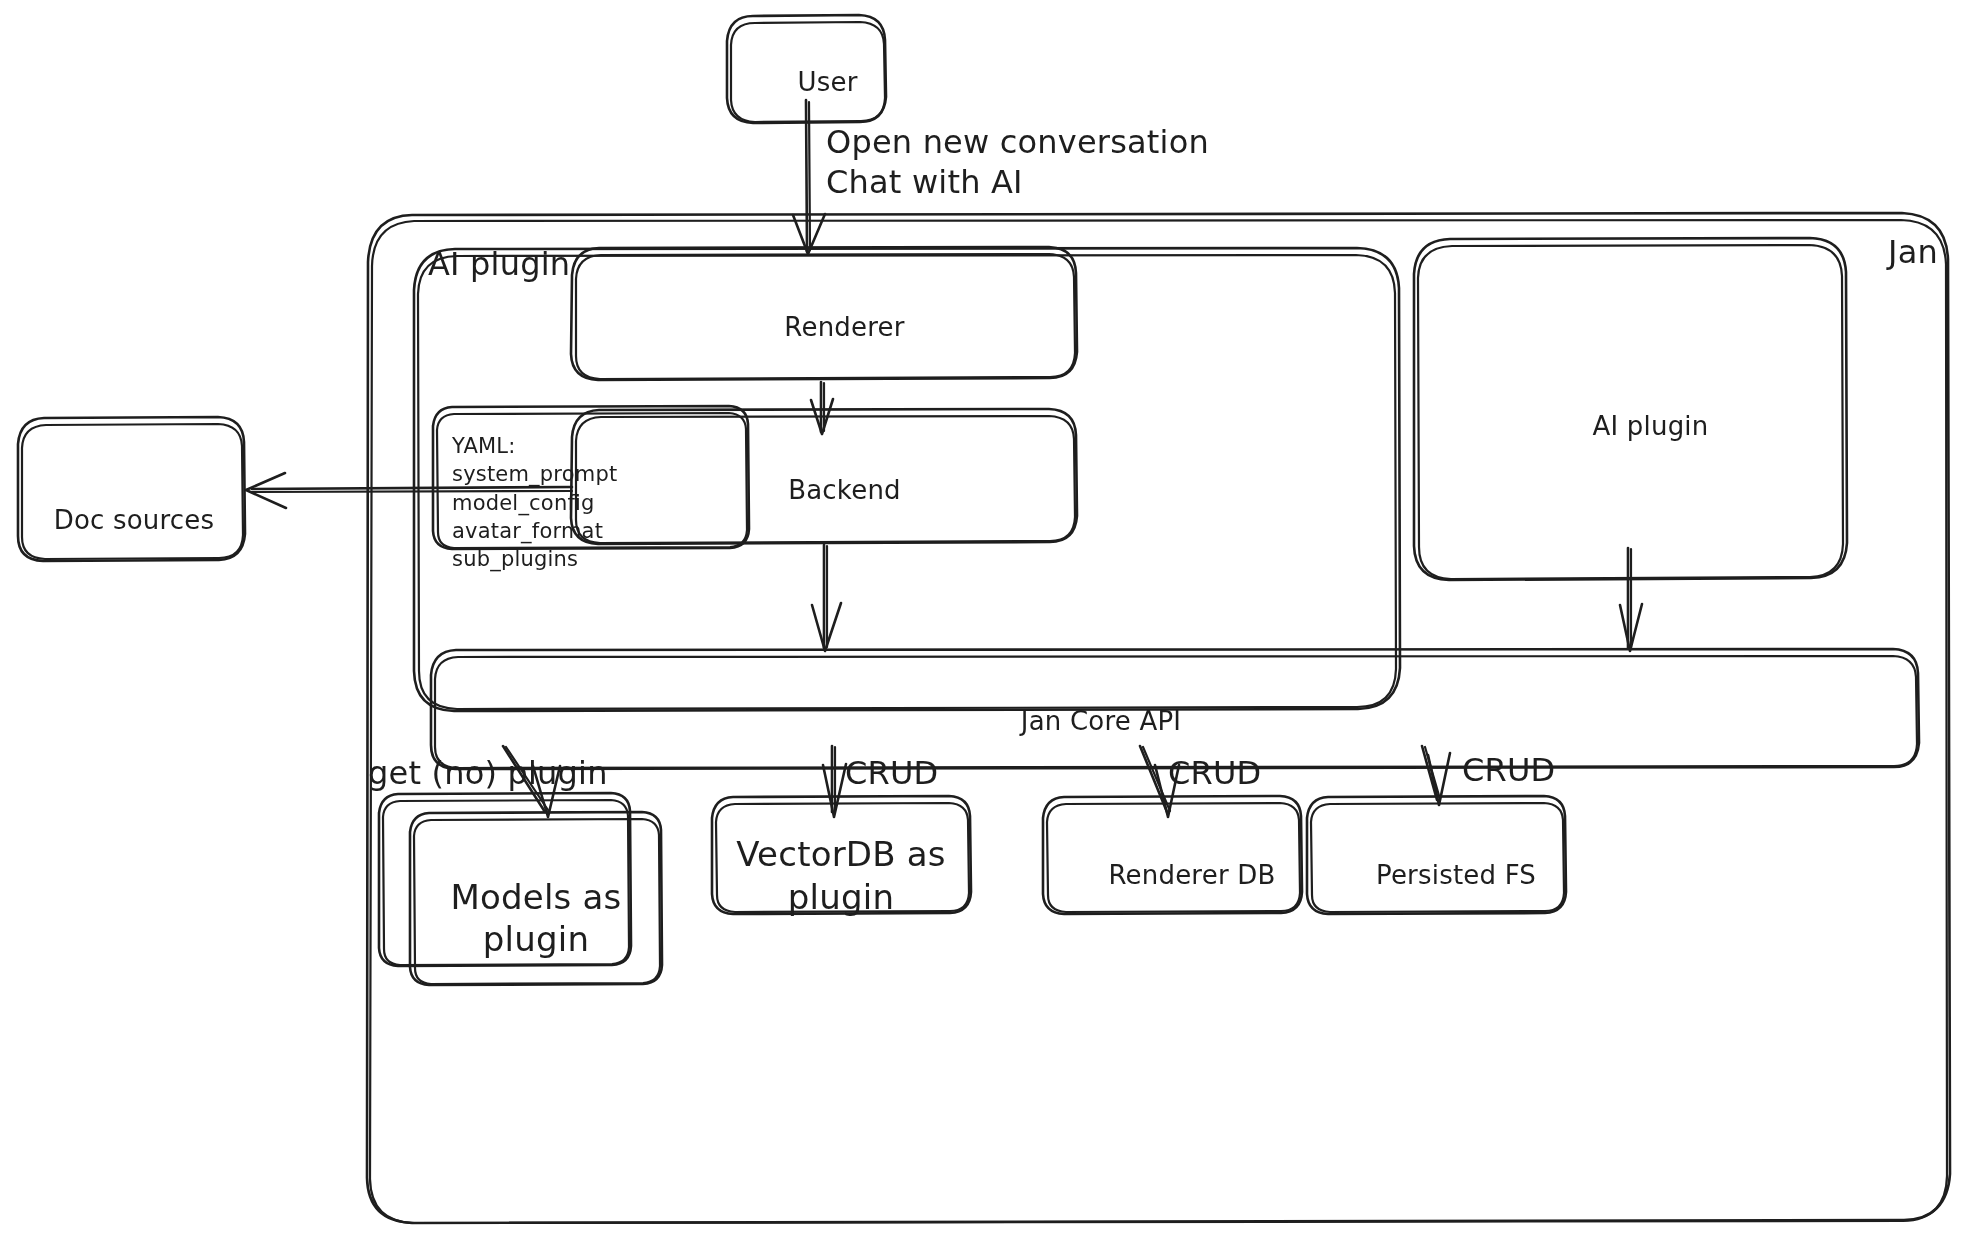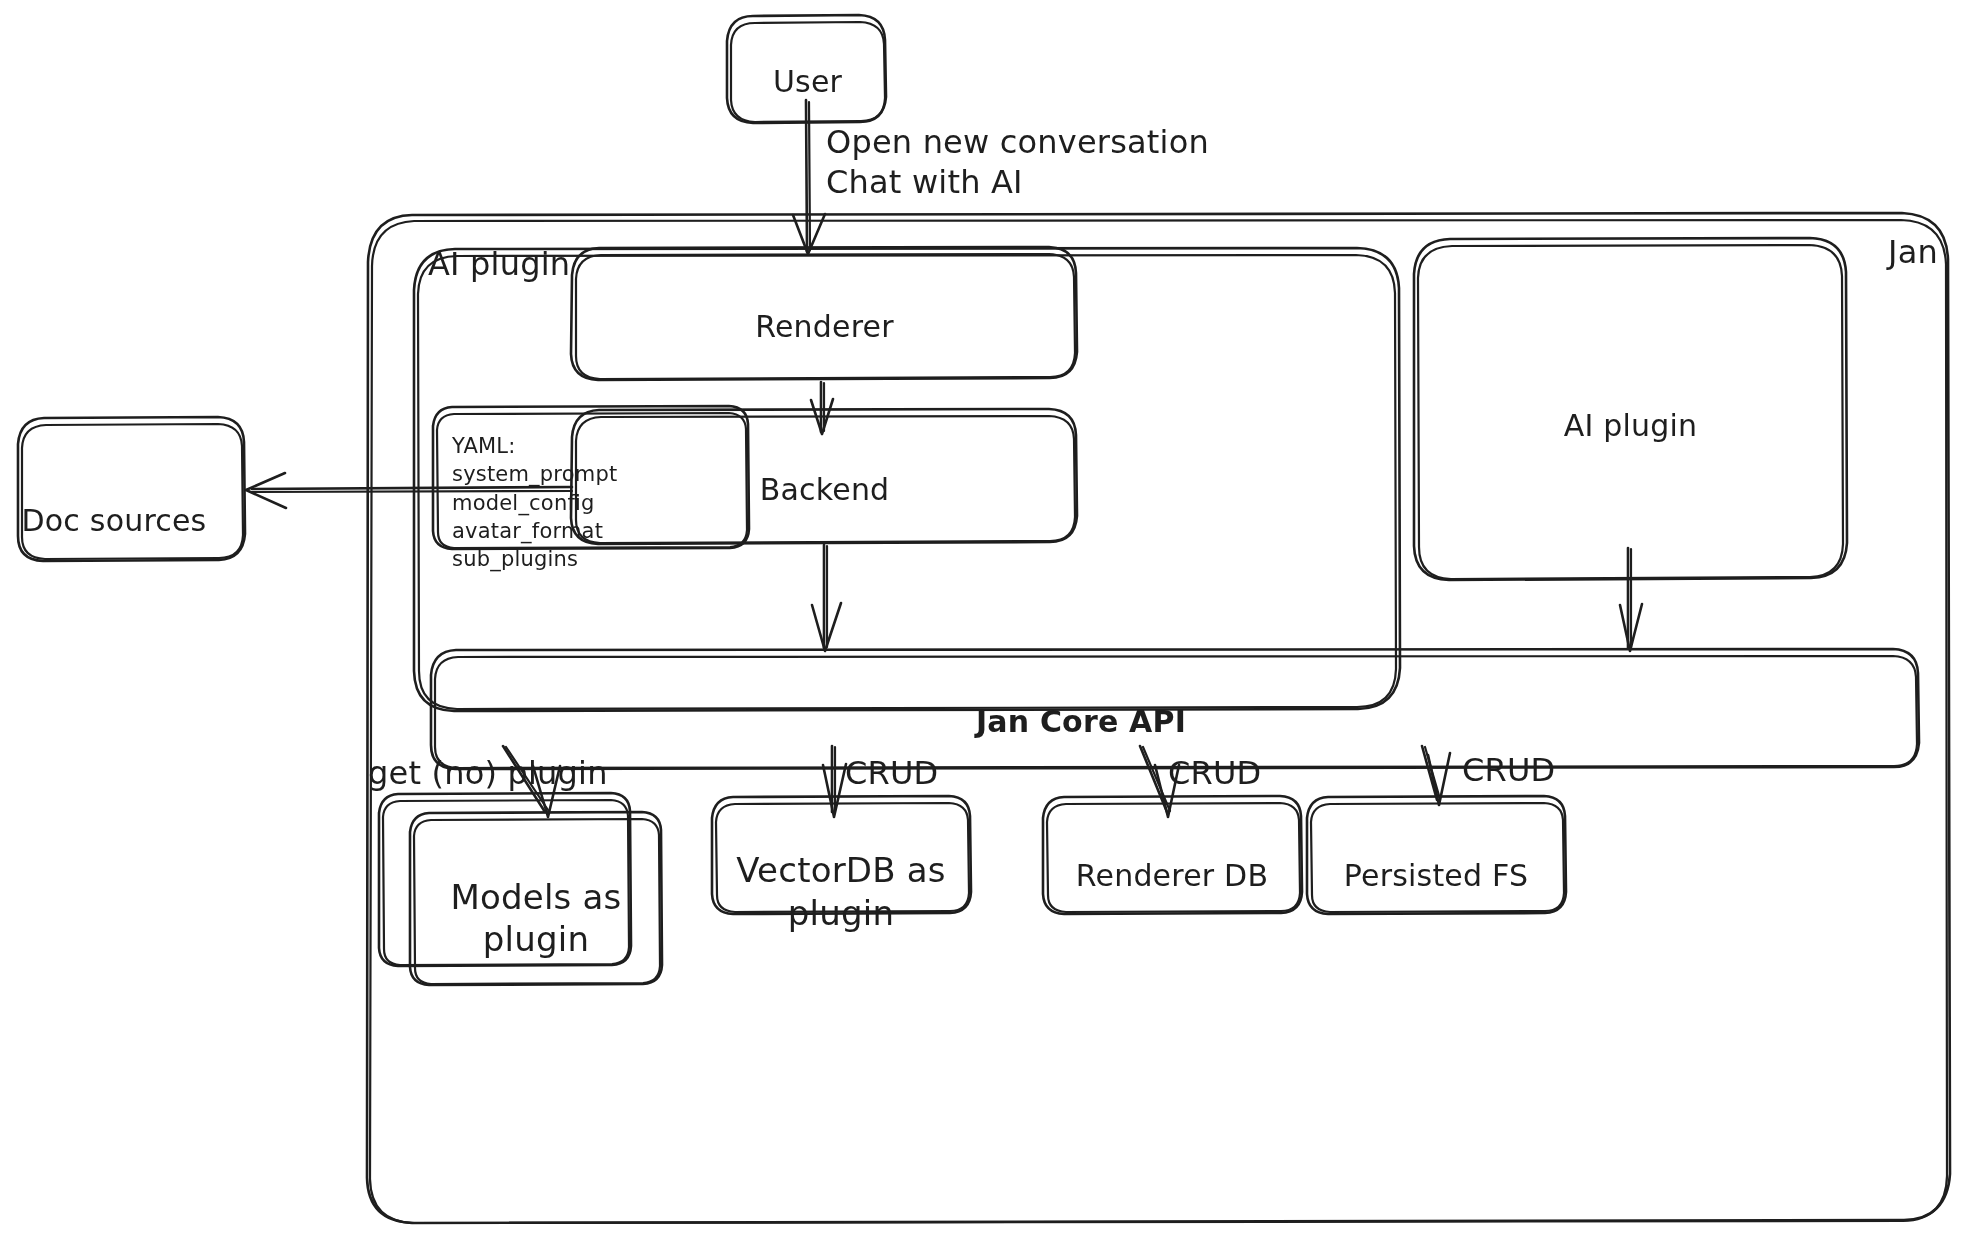--- a/index.html
+++ b/index.html
@@ -1,21 +1,21 @@
 <!DOCTYPE html>
 <html><head>
 <meta charset="utf-8">
 <style>
   html,body{margin:0;padding:0;background:#ffffff;}
   body{width:1981px;height:1246px;overflow:hidden;font-family:"DejaVu Sans",sans-serif;}
   #canvas{position:relative;width:1981px;height:1246px;background:#ffffff;}
   svg#sketch{position:absolute;left:0;top:0;width:1981px;height:1246px;}
   .lbl{position:absolute;color:#1e1e1e;font-family:"DejaVu Sans",sans-serif;
        white-space:pre;line-height:1.25;letter-spacing:.2px;}
-  .node-lbl{font-size:30px;text-align:center;}
+  .node-lbl{font-size:26px;text-align:center;padding-left:20px;}
   .node-lbl2{font-size:34px;text-align:center;}
   .edge-lbl{font-size:32px;}
   .cont-lbl{font-size:32px;}
   .yaml-lbl{font-size:21px;line-height:1.35;}
   .ctr{display:flex;align-items:center;justify-content:center;}
 </style>
 </head>
 <body>
 
 <div id="canvas">
@@ -155,30 +155,30 @@
   <div class="lbl cont-lbl" style="left:428px;top:244px;">AI plugin</div>
 
   <div class="lbl node-lbl ctr" style="left:727px;top:41px;width:161px;height:82px;">User</div>
 
   <div class="lbl node-lbl ctr" style="left:572px;top:274px;width:505px;height:106px;">Renderer</div>
 
   <div class="lbl node-lbl ctr" style="left:572px;top:436px;width:505px;height:108px;">Backend</div>
 
   <div class="lbl node-lbl ctr" style="left:1414px;top:273px;width:433px;height:306px;">AI plugin</div>
 
-  <div class="lbl node-lbl ctr" style="left:431px;top:674px;width:1300px;height:95px;font-weight:bold;">Jan Core API</div>
+  <div class="lbl node-lbl ctr" style="left:431px;top:674px;width:1300px;height:95px;">Jan Core API</div>
 
   <div class="lbl node-lbl ctr" style="left:18px;top:461px;width:192px;height:119px;">Doc sources</div>
 
   <div style="position:absolute;left:410px;top:832px;width:252px;height:172px;display:flex;flex-direction:column;justify-content:center;">
     <div class="lbl node-lbl2" style="position:static;">Models as</div>
     <div class="lbl node-lbl2" style="position:static;">plugin</div>
   </div>
 
-  <div style="position:absolute;left:712px;top:817px;width:258px;height:117px;display:flex;flex-direction:column;align-items:center;justify-content:flex-end;">
+  <div style="position:absolute;left:712px;top:817px;width:258px;height:117px;display:flex;flex-direction:column;align-items:center;justify-content:center;">
     <div class="lbl node-lbl2" style="position:static;">VectorDB as</div>
     <div class="lbl node-lbl2" style="position:static;">plugin</div>
   </div>
 
   <div class="lbl node-lbl ctr" style="left:1043px;top:817px;width:258px;height:117px;">Renderer DB</div>
 
   <div class="lbl node-lbl ctr" style="left:1307px;top:817px;width:258px;height:117px;">Persisted FS</div>
 
   <div style="position:absolute;left:452px;top:432px;width:260px;">
     <div class="lbl yaml-lbl" style="position:static;">YAML:</div>

